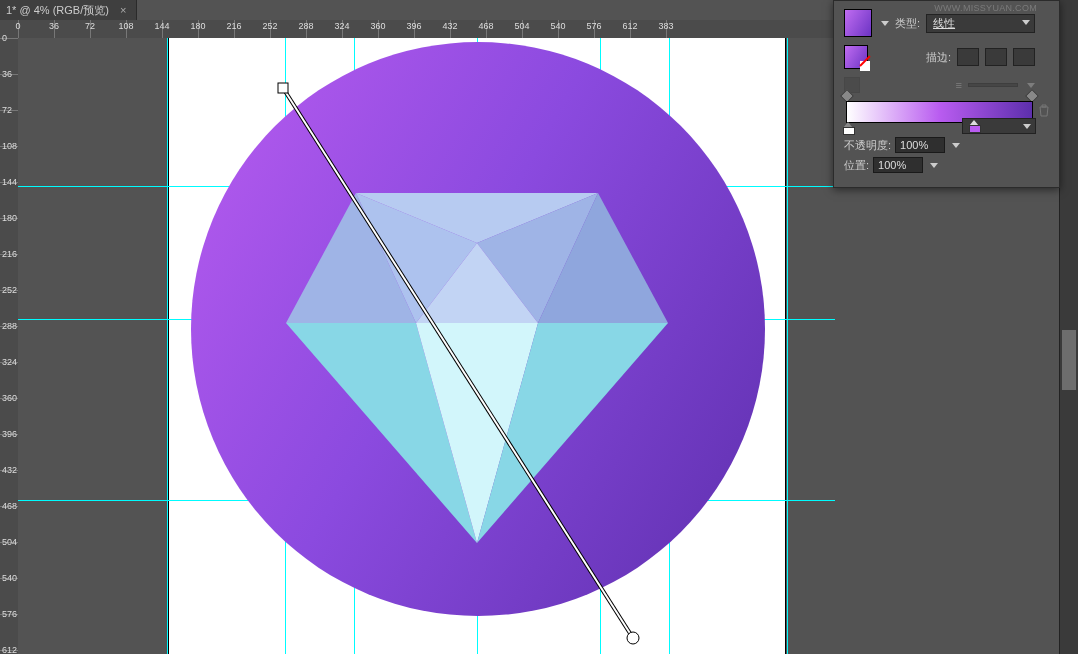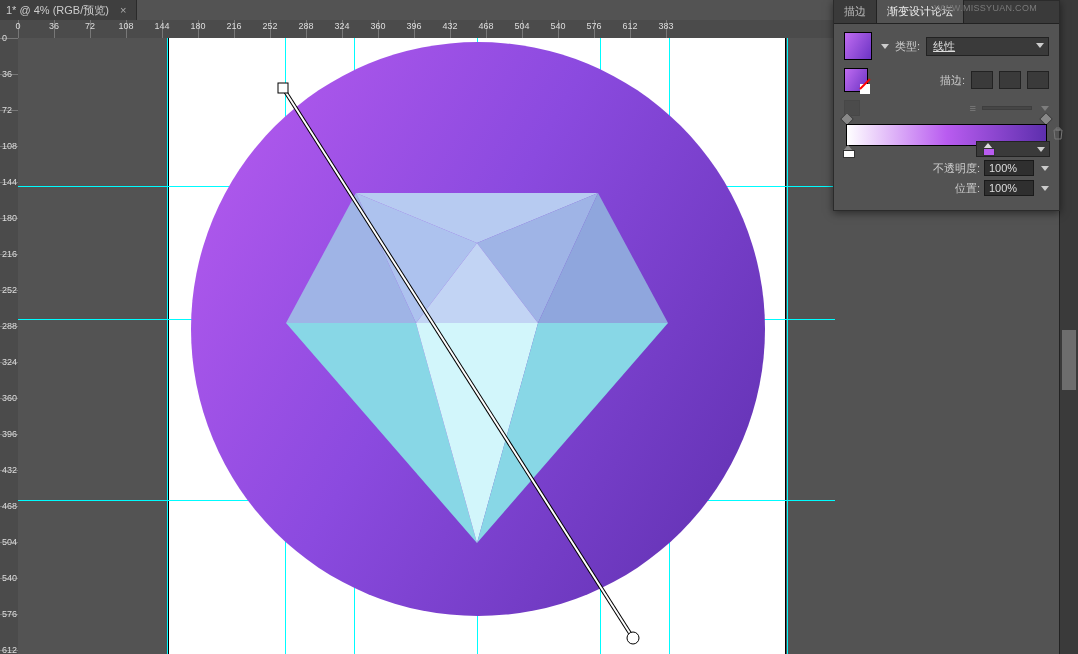--- a/index.html
+++ b/index.html
@@ -31,21 +31,21 @@
   .grad-line line{stroke:#fff;stroke-width:2;}
   .grad-line line.outer{stroke:#000;stroke-width:4;}
   .grad-line .sq{fill:#fff;stroke:#000;stroke-width:1;}
   .grad-line .ci{fill:#fff;stroke:#000;stroke-width:1;}
   
   .panel{position:absolute;right:18px;top:0;width:225px;background:#535353;color:#ddd;
          border:1px solid #2b2b2b;box-shadow:0 2px 8px rgba(0,0,0,.5);}
   .panel-tabs{display:flex;align-items:flex-end;height:22px;background:#3a3a3a;border-bottom:1px solid #222;}
   .ptab{padding:4px 10px;font-size:11px;color:#bbb;background:#3a3a3a;}
   .ptab.active{background:#535353;color:#eee;border-top:1px solid #222;border-left:1px solid #222;border-right:1px solid #222;}
-  .panel-body{padding:8px 10px 14px 10px;}
+  .panel-body{padding:8px 24px 14px 10px;}
   .row{display:flex;align-items:center;margin-bottom:8px;gap:6px;}
   .swatch-lg{width:26px;height:26px;background:linear-gradient(120deg,#c06cf1,#6c34c4);border:1px solid #000;}
   .dd-arrow{width:0;height:0;border-left:4px solid transparent;border-right:4px solid transparent;border-top:5px solid #ccc;margin-left:3px;}
   .lbl{color:#ccc;font-size:11px;}
   .sel{background:#3a3a3a;border:1px solid #222;color:#ddd;padding:1px 18px 1px 6px;font-size:11px;min-width:48px;position:relative;text-decoration:underline;}
   .sel::after{content:"";position:absolute;right:4px;top:5px;width:0;height:0;border-left:4px solid transparent;border-right:4px solid transparent;border-top:5px solid #ccc;}
   .swatch-sm{width:22px;height:22px;background:linear-gradient(120deg,#c06cf1,#6c34c4);border:1px solid #000;position:relative;}
   .swatch-sm .none{position:absolute;right:-3px;bottom:-3px;width:10px;height:10px;background:#fff;}
   .swatch-sm .none::after{content:"";position:absolute;left:0;top:4px;width:14px;height:2px;background:#f00;transform:rotate(-45deg);transform-origin:left center;}
   .mini-btn{width:20px;height:16px;background:#3a3a3a;border:1px solid #222;}
@@ -53,21 +53,21 @@
   .angle-ico::after{content:"";position:absolute;left:0;bottom:0;width:12px;height:1px;background:#ccc;transform:rotate(-35deg);transform-origin:left bottom;}
   .num-field{background:#2f2f2f;border:1px solid #1a1a1a;color:#ddd;padding:1px 4px;font-size:11px;width:40px;display:inline-block;}
   .grad-bar{position:relative;height:20px;background:linear-gradient(90deg,#fff 0%,#b95cf0 50%,#5d2fad 100%);border:1px solid #000;margin:6px 2px 14px 2px;}
   .stop{position:absolute;bottom:-12px;width:10px;height:12px;}
   .stop .house{width:0;height:0;border-left:5px solid transparent;border-right:5px solid transparent;border-bottom:6px solid #888;}
   .stop .box{width:10px;height:6px;background:#888;border:1px solid #333;margin-top:-1px;}
   .stop.sel .house{border-bottom-color:#ddd;}
   .stop.sel .box{background:#b95cf0;}
   .ostop{position:absolute;top:-10px;width:8px;height:8px;background:#888;border:1px solid #333;transform:rotate(45deg);}
   .trash{width:14px;height:14px;color:#777;}
-  .field-row{display:flex;align-items:center;justify-content:flex-end;gap:4px;margin-top:4px;}
+  .field-row{display:flex;align-items:center;gap:4px;margin-top:4px;}
   .align-icon{width:14px;height:14px;border:1px solid #333;background:#3f3f3f;}
   
   .right-strip{position:absolute;right:0;top:0;width:18px;height:654px;background:#3a3a3a;border-left:1px solid #222;}
   .right-strip .blk{width:14px;height:60px;background:#6d6d6d;margin:330px auto 0;}
   
   .watermark{position:absolute;right:22px;top:2px;font-size:9px;color:#7a7a7a;letter-spacing:.3px;}
 </style>
 </head>
 <body>
 
@@ -202,24 +202,20 @@
     <circle class="ci" cx="360" cy="560" r="6"></circle>
   </svg>
 </div>
 
 <div class="right-strip">
   <div class="blk"></div>
 </div>
 
 <div class="panel">
   <div class="watermark">WWW.MISSYUAN.COM</div>
-  <div class="panel-tabs">
-    <div class="ptab">描边</div>
-    <div class="ptab active">渐变设计论坛</div>
-  </div>
   <div class="panel-body">
 
     <div class="row">
       <span class="swatch-lg"></span>
       <span class="dd-arrow"></span>
       <span class="lbl">类型:</span>
       <span class="sel" style="flex:1">线性</span>
     </div>
 
     <div class="row">

